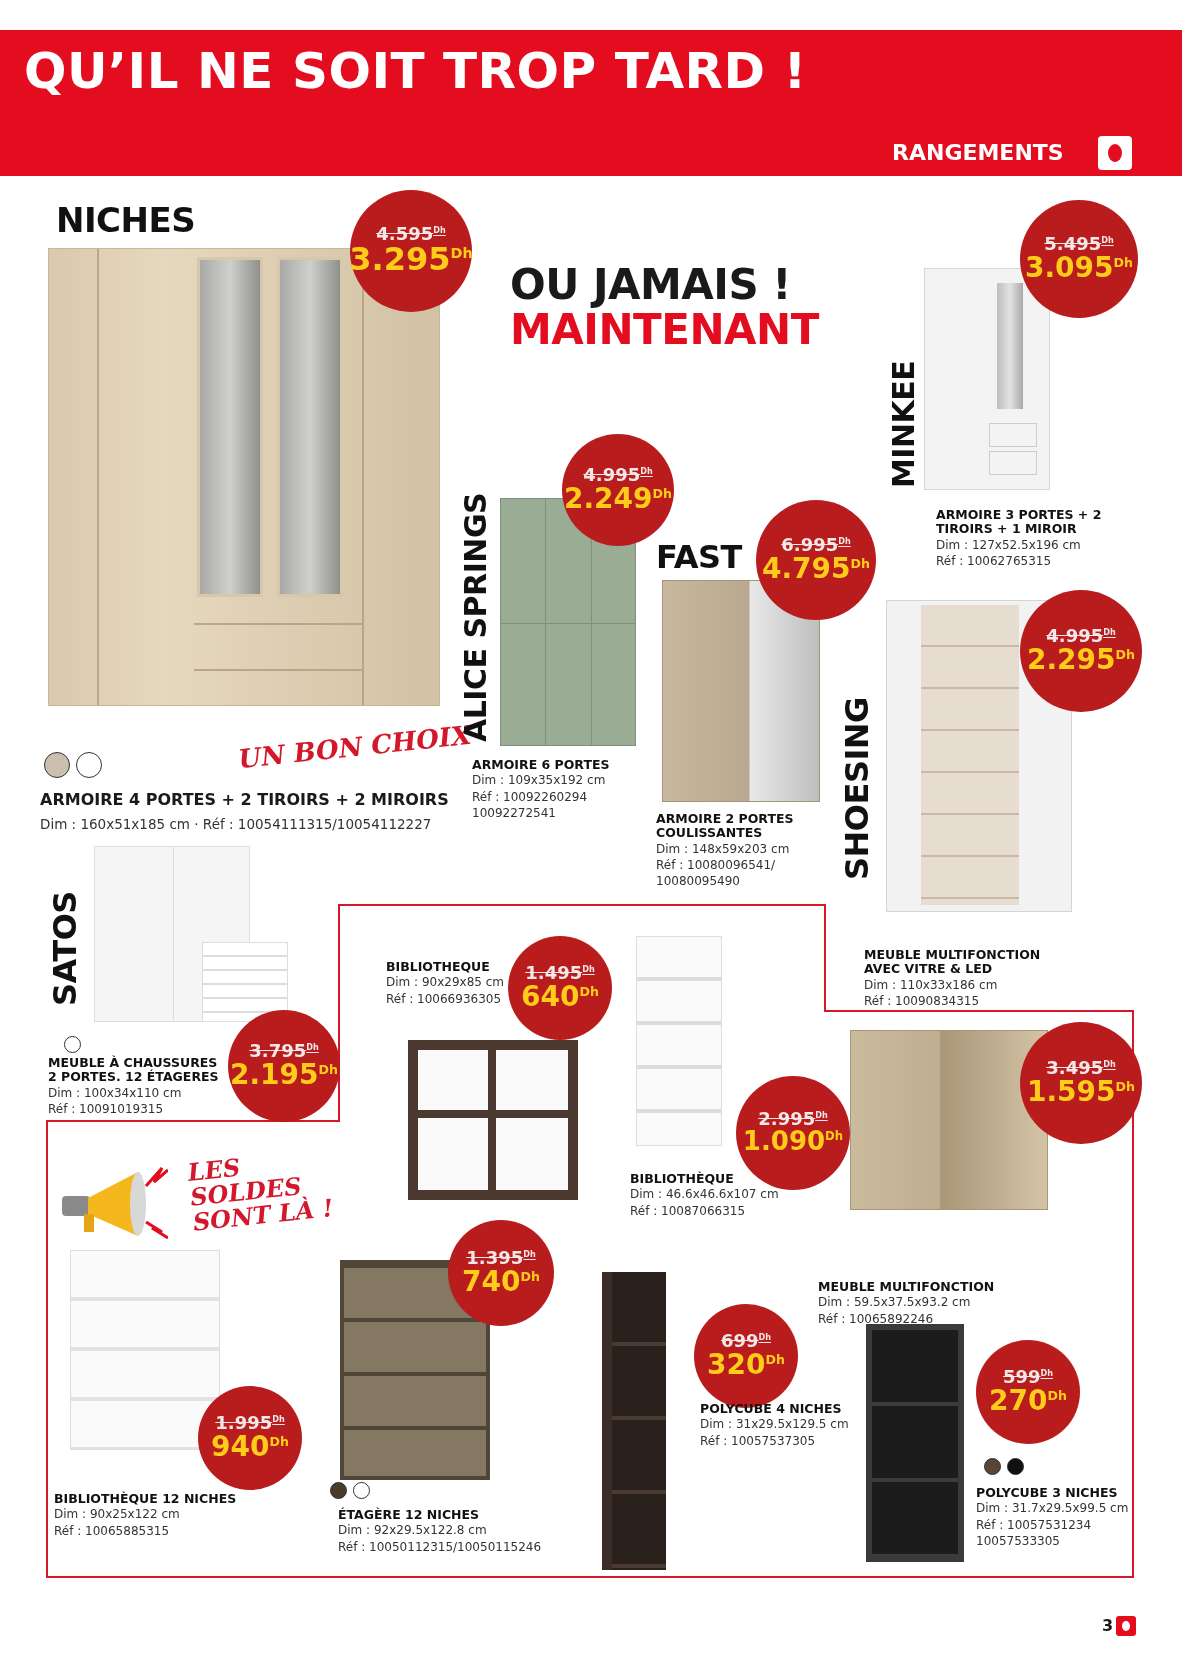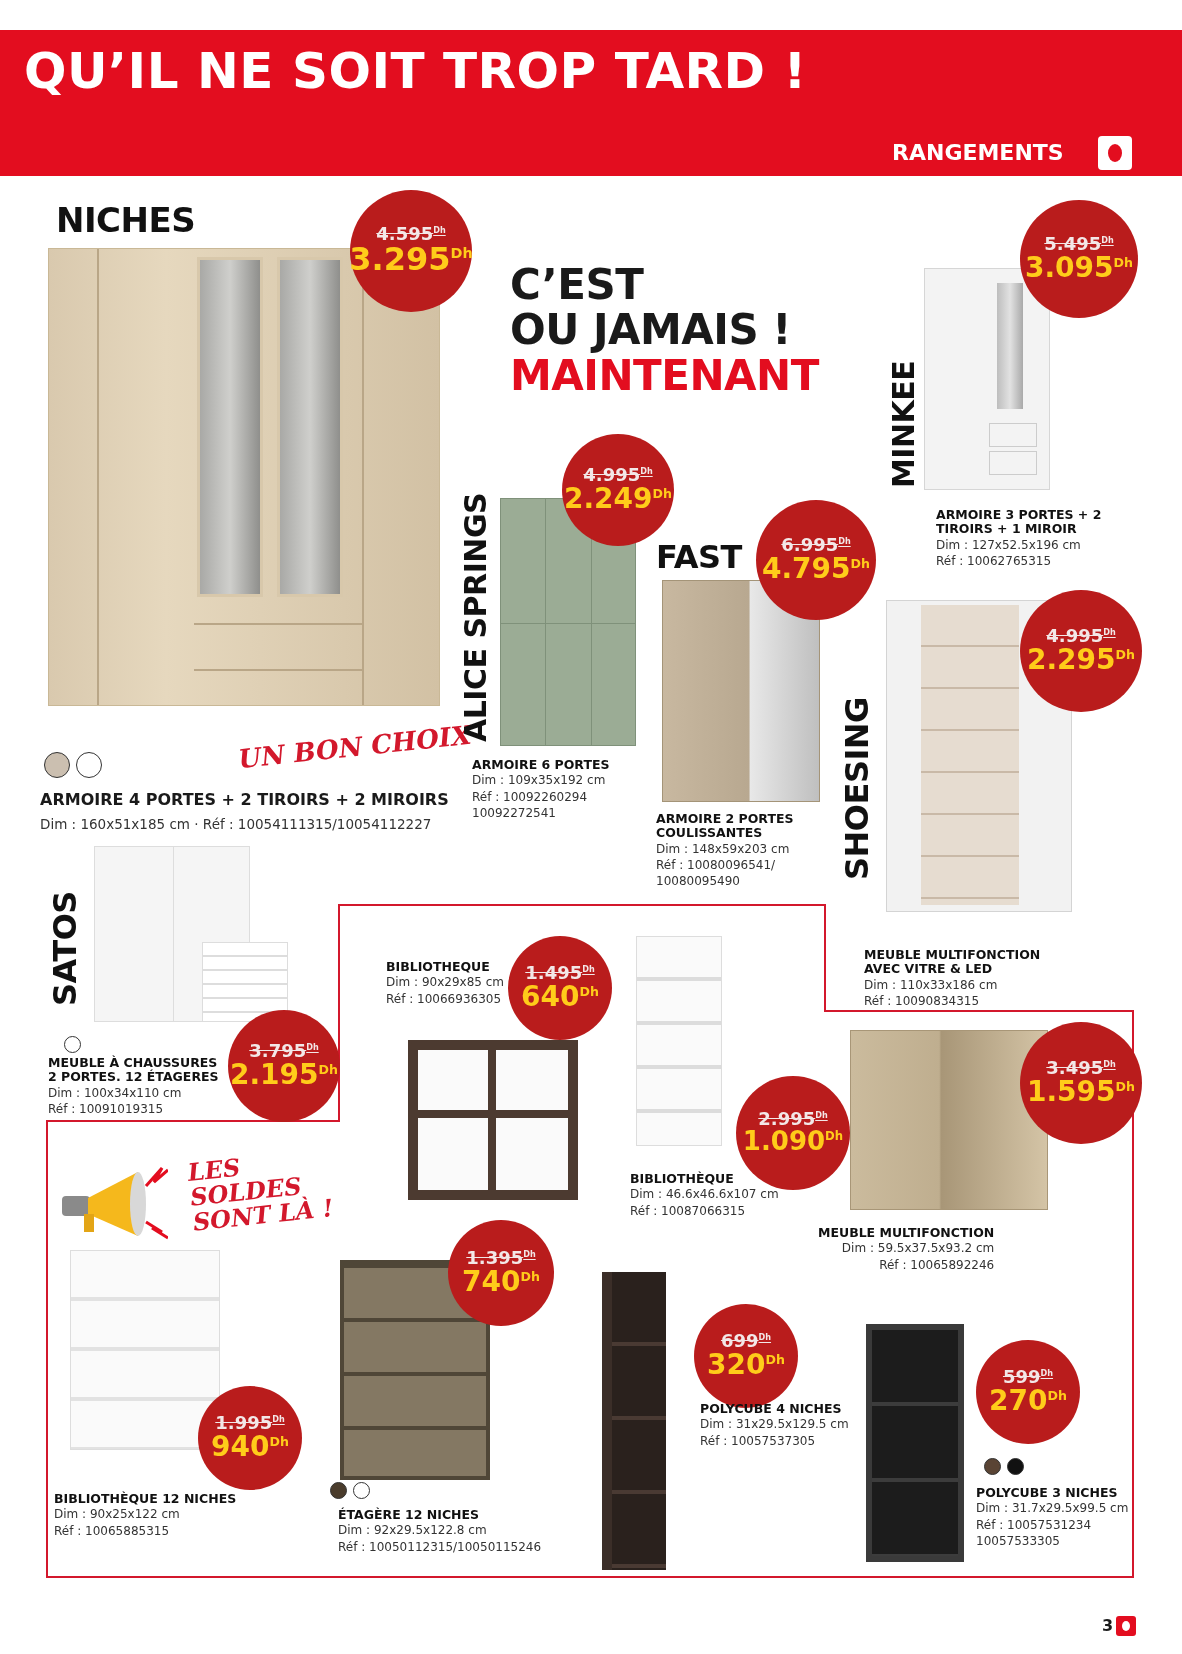--- a/index.html
+++ b/index.html
@@ -48,21 +48,20 @@
   <div class="price-new" style="font-size:32px;"><span>3.295</span><span class="sup">Dh</span></div>
 </div>
 <div class="abs" style="left:44px;top:752px;">
   <span class="swatch" style="background:#cbbfb0;"></span><span class="swatch" style="background:#fff;"></span>
 </div>
 <div class="abs script" style="left:238px;top:732px;font-size:26px;transform:rotate(-6deg);">UN BON CHOIX</div>
 <div class="abs" style="left:40px;top:790px;font-weight:bold;font-size:16px;">ARMOIRE 4 PORTES + 2 TIROIRS + 2 MIROIRS</div>
 <div class="abs desc-line" style="left:40px;top:815px;font-size:13.5px;">Dim : 160x51x185 cm · Réf : 10054111315/10054112227</div>
 
 <div class="abs headline" style="left:510px;top:262px;">
-  <div>C’EST</div>
   <div>OU JAMAIS !</div>
   <div style="color:#e30d1f;">MAINTENANT</div>
 </div>
 
 <div class="abs product-name vert" style="left:458px;top:742px;font-size:30px;">ALICE SPRINGS</div>
 <div class="furn" style="left:500px;top:498px;width:136px;height:248px;background:#9bac95;border:1px solid #7f917a;">
   <div style="position:absolute;left:44px;top:0;width:1px;height:100%;background:#7f917a"></div>
   <div style="position:absolute;left:90px;top:0;width:1px;height:100%;background:#7f917a"></div>
   <div style="position:absolute;left:0;top:124px;width:100%;height:1px;background:#7f917a"></div>
 </div>
@@ -168,21 +167,21 @@
   <div class="desc-title">BIBLIOTHÈQUE</div>
   <div class="desc-line">Dim : 46.6x46.6x107 cm</div>
   <div class="desc-line">Réf : 10087066315</div>
 </div>
 
 <div class="furn" style="left:850px;top:1030px;width:198px;height:180px;background:linear-gradient(90deg,#cbbb9d 0%,#bfae8f 45%,#a89677 46%,#d4c4a6 100%);border:1px solid #a89677;"></div>
 <div class="abs price-badge" style="left:1020px;top:1022px;width:122px;height:122px;">
   <div class="price-old"><span>3.495</span><span class="sup">Dh</span></div>
   <div class="price-new" style="font-size:28px;"><span>1.595</span><span class="sup">Dh</span></div>
 </div>
-<div class="abs" style="left:818px;top:1226px;text-align:right;">
+<div class="abs" style="left:818px;top:1280px;">
   <div class="desc-title">MEUBLE MULTIFONCTION</div>
   <div class="desc-line">Dim : 59.5x37.5x93.2 cm</div>
   <div class="desc-line">Réf : 10065892246</div>
 </div>
 
 <div class="abs" style="left:58px;top:1162px;width:110px;height:80px;">
   <svg width="110" height="80" viewBox="0 0 110 80">
     <rect x="4" y="34" width="28" height="20" rx="4" fill="#8a8a8a"></rect>
     <polygon points="30,36 80,10 80,74 30,52" fill="#f5b81c"></polygon>
     <ellipse cx="80" cy="42" rx="8" ry="32" fill="#d8d8d8"></ellipse>

